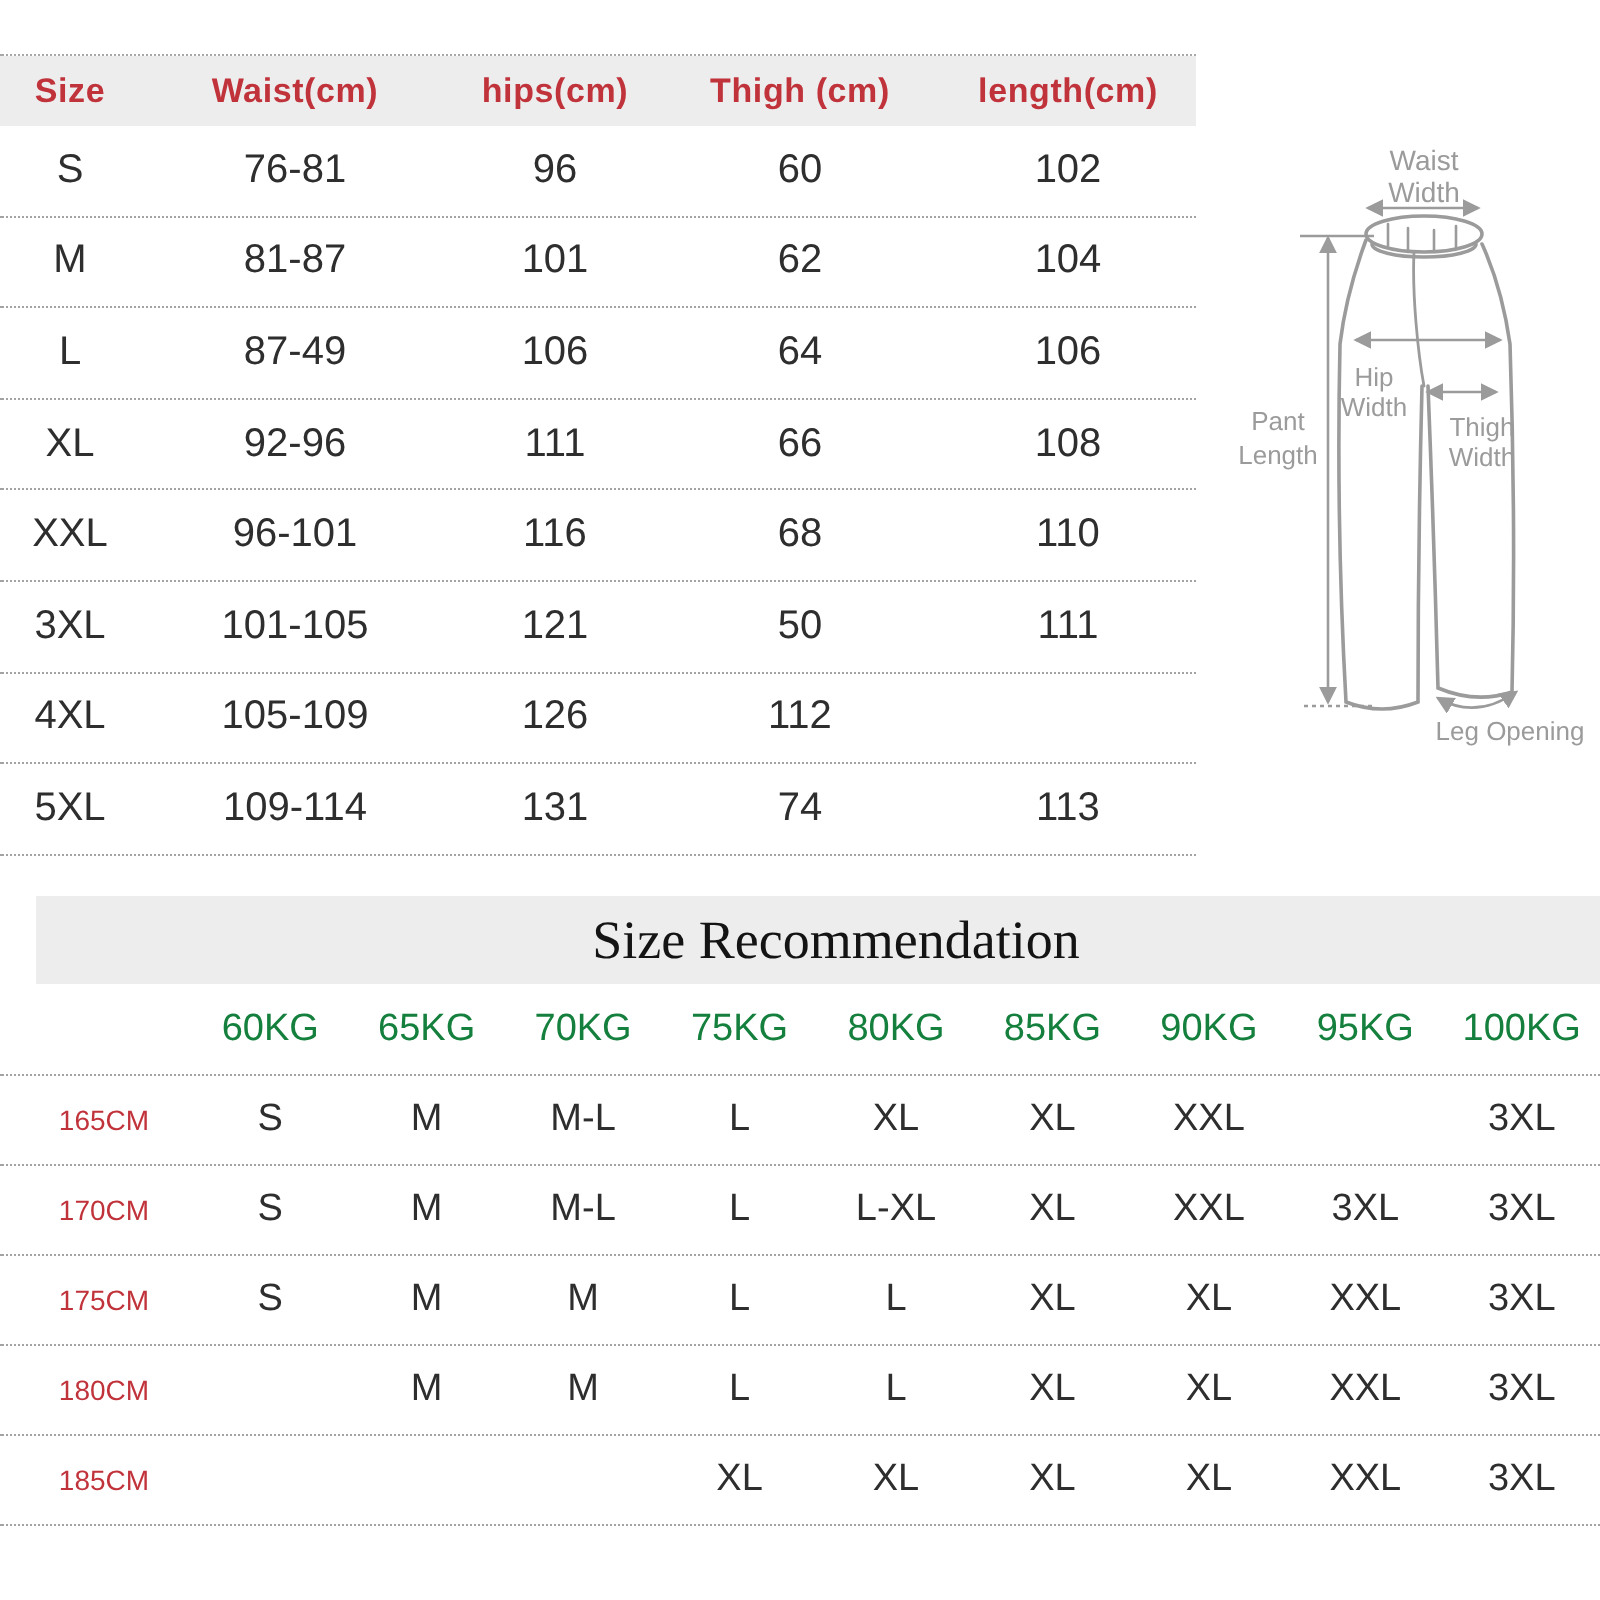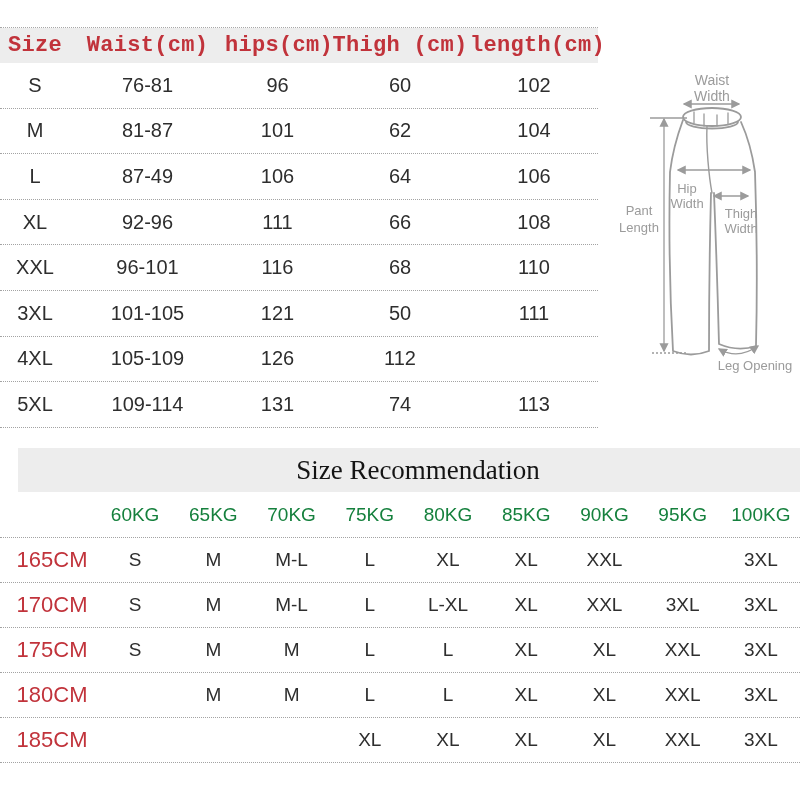--- a/index.html
+++ b/index.html
@@ -3,40 +3,40 @@
 <meta charset="utf-8">
 <style>
   html,body{margin:0;padding:0;background:#ffffff;}
   #page{position:relative;width:800px;height:800px;background:#ffffff;overflow:hidden;
         font-family:"Liberation Sans","DejaVu Sans",sans-serif;color:#2e2e2e;}
 
   
   .top-table{position:absolute;left:0;top:27px;width:598px;border-top:1px dotted #a8a8a8;}
   .tt-header{height:35px;background:#ededed;display:grid;
              grid-template-columns:70px 155px 105px 140px 128px;align-items:center;}
-  .tt-hcell{text-align:center;color:#c1333b;font-size:22px;font-weight:700;letter-spacing:.3px;font-family:Liberation Mono, monospace;}
+  .tt-hcell{text-align:center;color:#c1333b;font-size:17px;font-weight:700;letter-spacing:.3px;}
   .tt-row{height:44.6px;display:grid;grid-template-columns:70px 155px 105px 140px 128px;
           align-items:center;border-bottom:1px dotted #a3a3a3;}
   .tt-cell{text-align:center;font-size:20px;color:#2e2e2e;}
 
   
   .pants{position:absolute;left:610px;top:62px;width:190px;height:315px;}
   .pants text{fill:#9b9b9b;font-size:13px;font-family:"Liberation Sans","DejaVu Sans",sans-serif;}
   .pants .big{font-size:14px;}
 
   
   .rec-band{position:absolute;left:0;top:448px;width:800px;height:44px;background:#ededed;
             display:flex;align-items:center;justify-content:center;margin-left:18px;}
   .rec-title{font-family:"Liberation Serif","DejaVu Serif",serif;font-size:27px;color:#141414;}
   .rec-table{position:absolute;left:0;top:492px;width:800px;}
   .rec-grid{display:grid;grid-template-columns:96px repeat(9,1fr);align-items:center;}
   .rec-header{height:45px;border-bottom:1px dotted #a3a3a3;}
   .rec-hcell{text-align:center;color:#15803d;font-size:19px;}
   .rec-row{height:44px;border-bottom:1px dotted #a3a3a3;}
-  .rec-label{text-align:center;padding-left:8px;color:#c1333b;font-size:22px;}
+  .rec-label{text-align:center;padding-left:8px;color:#c1333b;font-size:14px;}
   .rec-cell{text-align:center;font-size:19px;color:#2e2e2e;}
 </style>
 </head>
 <body>
 
 <div id="page">
 
   <div class="top-table">
     <div class="tt-header">
       <span class="tt-hcell">Size</span>

